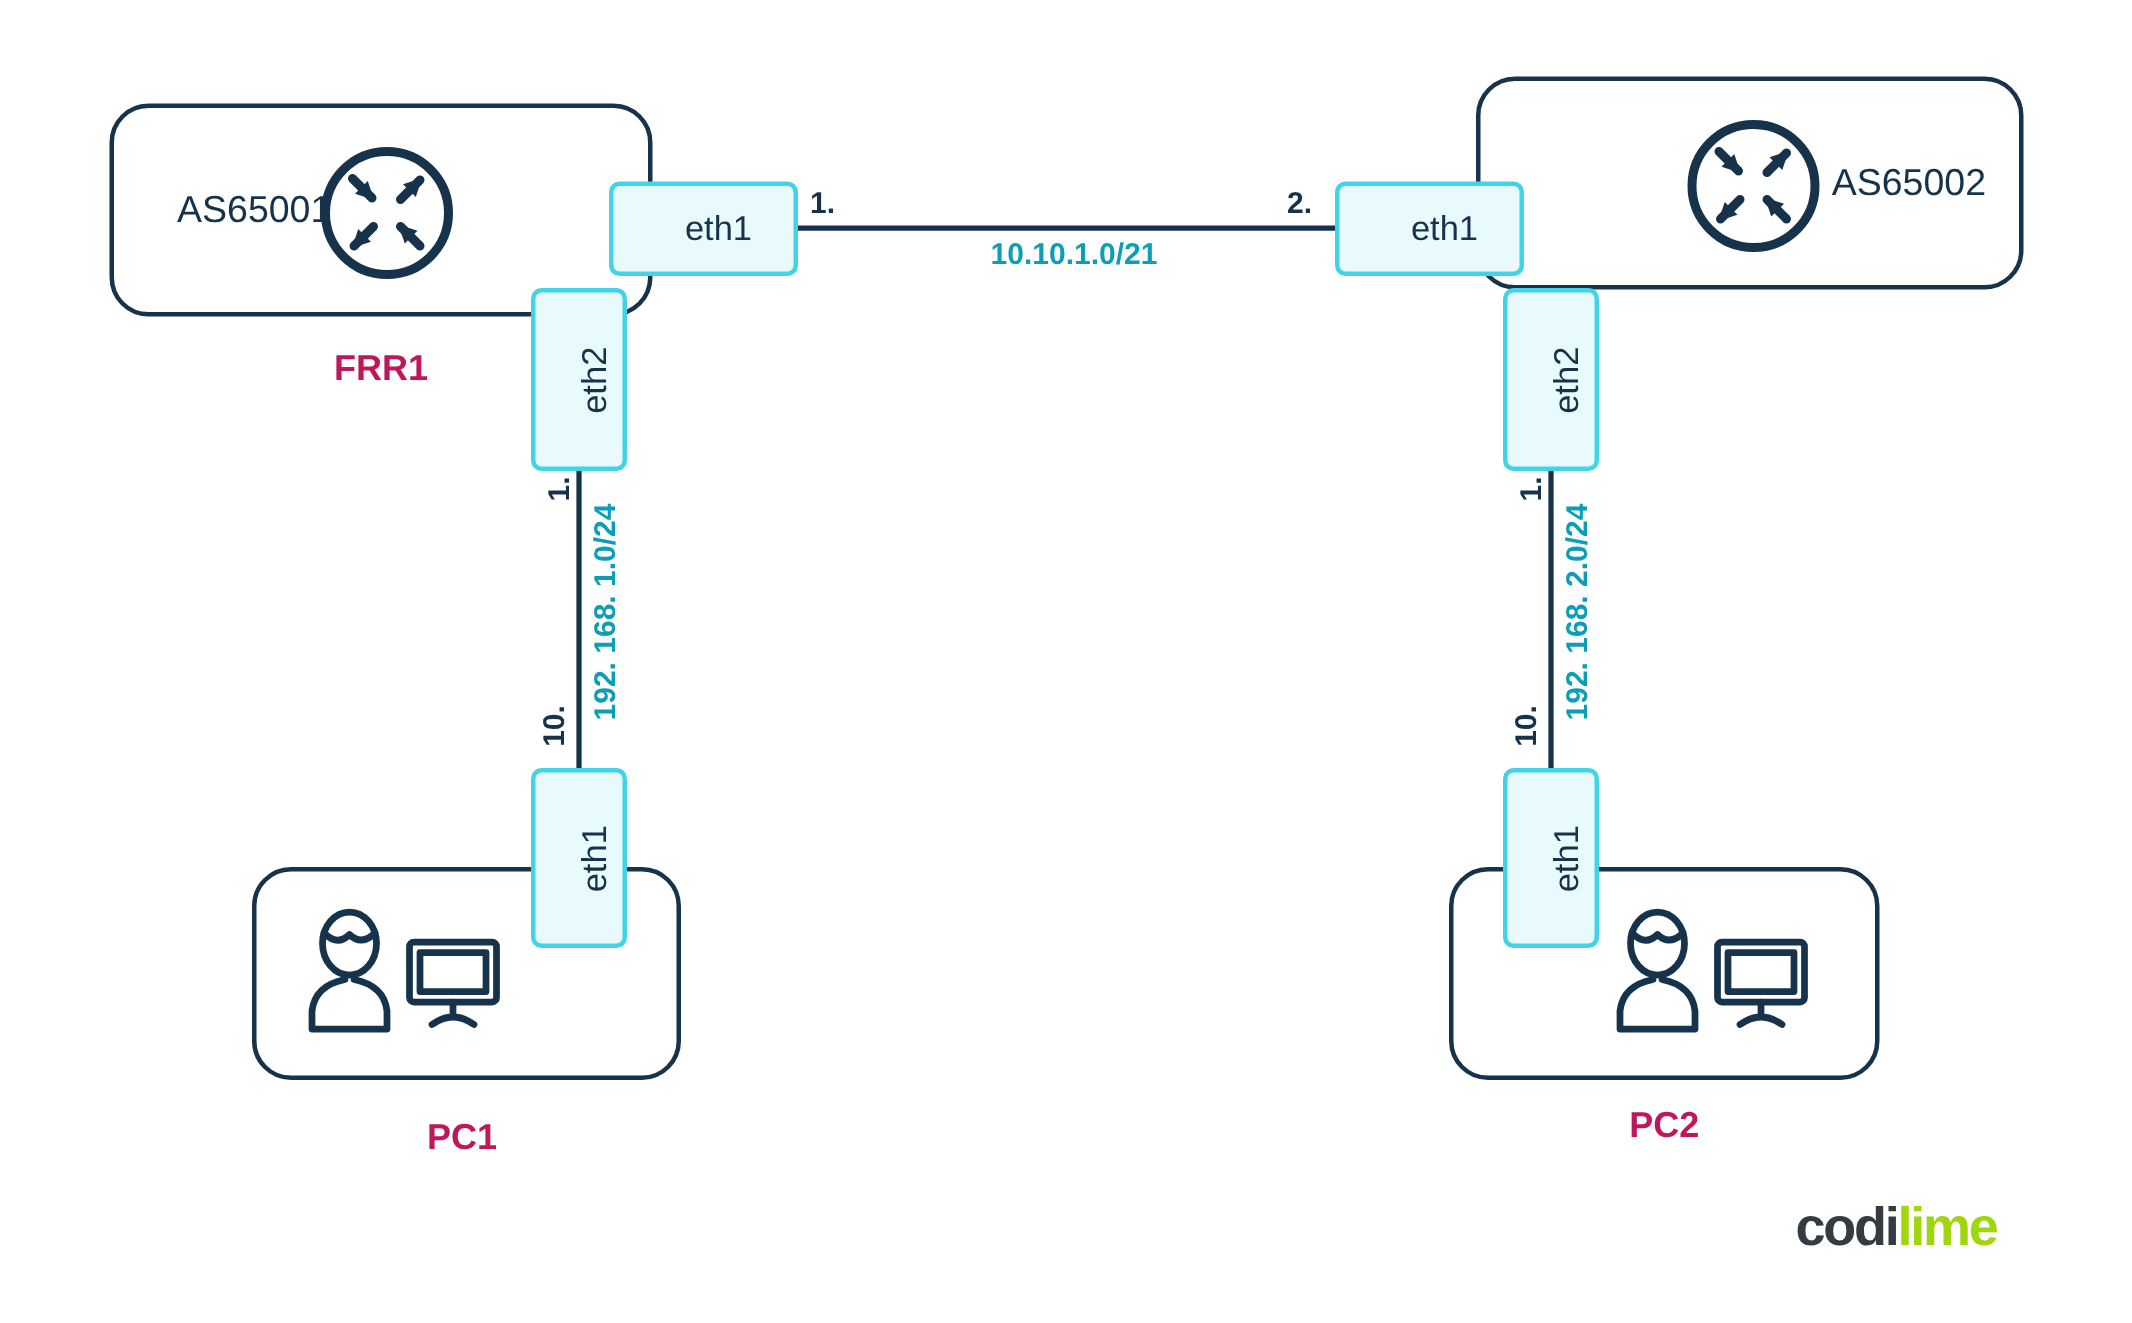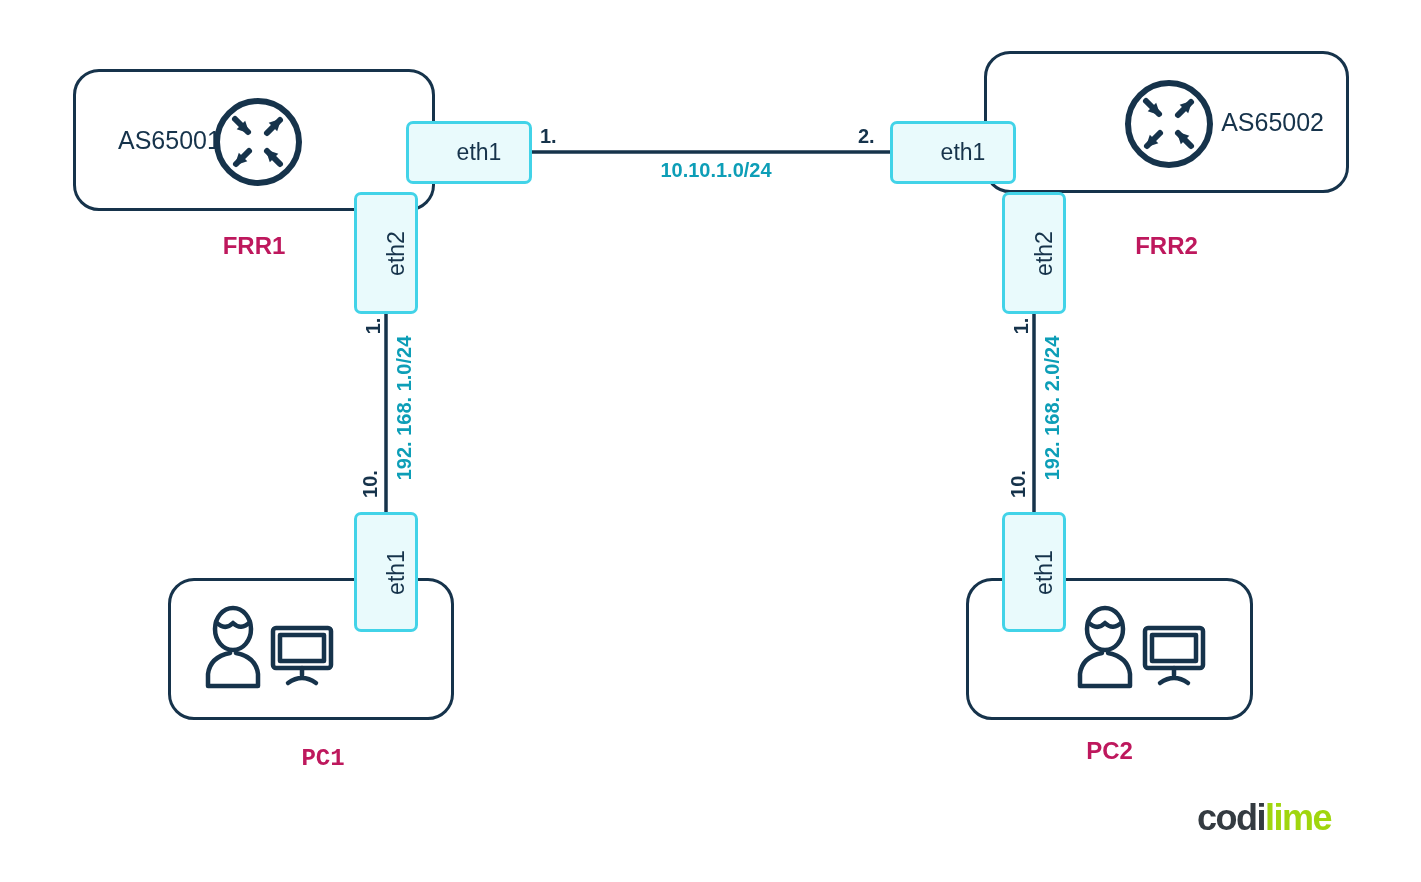--- a/index.html
+++ b/index.html
@@ -78,38 +78,37 @@
       <circle cx="48" cy="48" r="41" fill="none" stroke="#16334b" stroke-width="6"></circle>
       <g stroke="#16334b" stroke-width="6" stroke-linecap="round">
         <line x1="25" y1="25" x2="38" y2="38" marker-end="url(#ah1)"></line>
         <line x1="57" y1="39" x2="70" y2="26" marker-end="url(#ah1)"></line>
         <line x1="39" y1="57" x2="26" y2="70" marker-end="url(#ah1)"></line>
         <line x1="70" y1="70" x2="57" y2="57" marker-end="url(#ah1)"></line>
       </g>
     </svg>
     <div class="as-label" style="right:22px;">AS65002</div>
   </div>
-  <div class="node-label" style="left:984px;top:232px;width:365px;">FRR2</div>
 
   <div class="node" style="left:168px;top:578px;width:286px;height:142px;">
     <svg class="icon-abs" style="left:26px;top:20px;" width="140" height="96" viewBox="0 0 140 96">
       <g fill="none" stroke="#16334b" stroke-width="4.5" stroke-linecap="round" stroke-linejoin="round">
         <ellipse cx="36" cy="28" rx="18" ry="21"></ellipse>
         <path d="M19,21 Q28,30 36,22 Q44,30 53,21"></path>
         <path d="M33,52 Q13,56 11,73 L11,85 L61,85 L61,73 Q59,56 39,52"></path>
       </g>
       <g fill="none" stroke="#16334b" stroke-width="4.5" stroke-linecap="round" stroke-linejoin="round">
         <rect x="76" y="27" width="58" height="40" rx="3"></rect>
         <rect x="83" y="34" width="44" height="26"></rect>
         <line x1="105" y1="67" x2="105" y2="74"></line>
         <path d="M91,82 Q105,72 119,82"></path>
       </g>
     </svg>
   </div>
-  <div class="node-label" style="left:180px;top:745px;width:286px;font-family:Liberation Mono, monospace;">PC1</div>
+  <div class="node-label" style="left:165px;top:745px;width:286px;">PC1</div>
 
   <div class="node" style="left:966px;top:578px;width:287px;height:142px;">
     <svg class="icon-abs" style="left:100px;top:20px;" width="140" height="96" viewBox="0 0 140 96">
       <g fill="none" stroke="#16334b" stroke-width="4.5" stroke-linecap="round" stroke-linejoin="round">
         <ellipse cx="36" cy="28" rx="18" ry="21"></ellipse>
         <path d="M19,21 Q28,30 36,22 Q44,30 53,21"></path>
         <path d="M33,52 Q13,56 11,73 L11,85 L61,85 L61,73 Q59,56 39,52"></path>
       </g>
       <g fill="none" stroke="#16334b" stroke-width="4.5" stroke-linecap="round" stroke-linejoin="round">
         <rect x="76" y="27" width="58" height="40" rx="3"></rect>
@@ -135,21 +134,21 @@
   </div>
   <div class="port" style="left:354px;top:512px;width:64px;height:120px;">
     <span class="vtext">eth1</span>
   </div>
   <div class="port" style="left:1002px;top:512px;width:64px;height:120px;">
     <span class="vtext">eth1</span>
   </div>
 
   <span class="end-label" style="left:540px;top:126px;">1.</span>
   <span class="end-label" style="left:858px;top:126px;">2.</span>
-  <div class="net-label" style="left:640px;top:159px;width:152px;">10.10.1.0/24</div>
+  <div class="net-label" style="left:640px;top:159px;width:152px;">10.10.1.0/21</div>
 
   <span class="end-label vert" style="left:365px;top:316px;">1.</span>
   <span class="end-label vert" style="left:356px;top:474px;">10.</span>
   <div class="net-label vert" style="left:324px;top:397px;width:160px;">192. 168. 1.0/24</div>
 
   <span class="end-label vert" style="left:1013px;top:316px;">1.</span>
   <span class="end-label vert" style="left:1004px;top:474px;">10.</span>
   <div class="net-label vert" style="left:972px;top:397px;width:160px;">192. 168. 2.0/24</div>
 
   <div class="logo">

